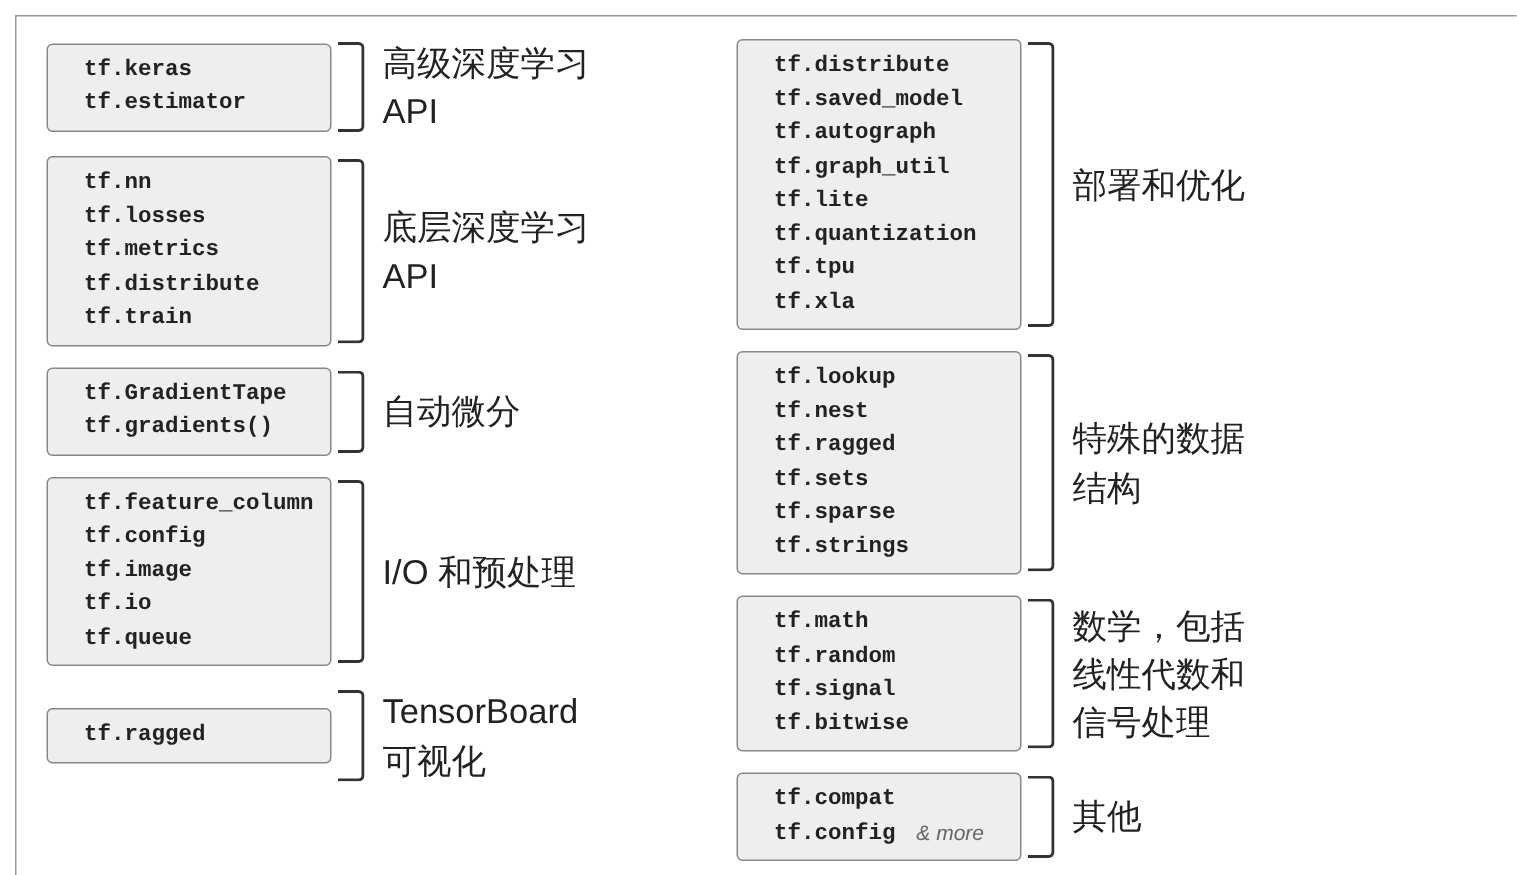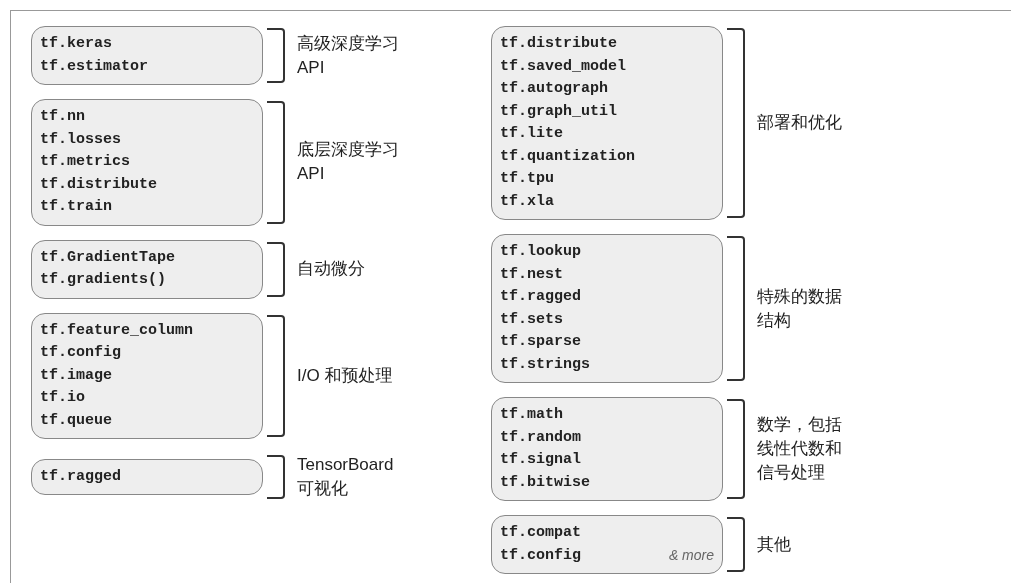--- a/index.html
+++ b/index.html
@@ -32,23 +32,23 @@
       width: 490px;
     }
     .group {
       display: flex;
       align-items: center;
       gap: 0;
     }
     .box {
       background: #eeeeee;
       border: 1px solid #888;
-      border-radius: 14px;
-      padding: 6px 8px;
-      width: 232px;
+      border-radius: 4px;
+      padding: 6px 24px;
+      width: 190px;
       font-family: "Courier New", Courier, monospace;
       font-size: 15px;
       font-weight: bold;
       line-height: 1.5;
       color: #222;
     }
     .box .more {
       font-family: sans-serif;
       font-style: italic;
       font-weight: normal;
@@ -62,21 +62,21 @@
       border-top: 2px solid #333;
       border-right: 2px solid #333;
       border-bottom: 2px solid #333;
       border-top-right-radius: 4px;
       border-bottom-right-radius: 4px;
       margin-left: 4px;
       margin-top: 2px;
       margin-bottom: 2px;
     }
     .label {
-      font-size: 17px;
+      font-size: 23px;
       color: #222;
       padding-left: 12px;
       line-height: 1.4;
       min-width: 140px;
     }
   </style>
 </head>
 <body>
 
 <div class="container">

